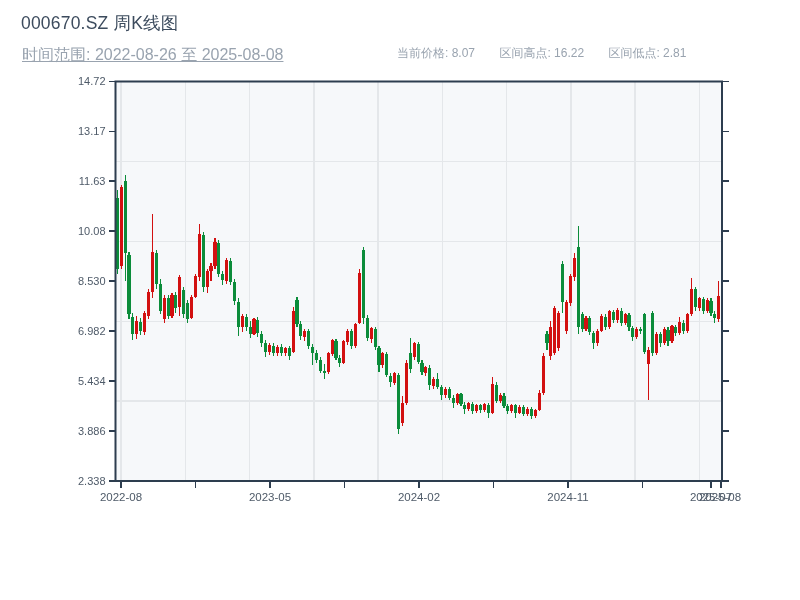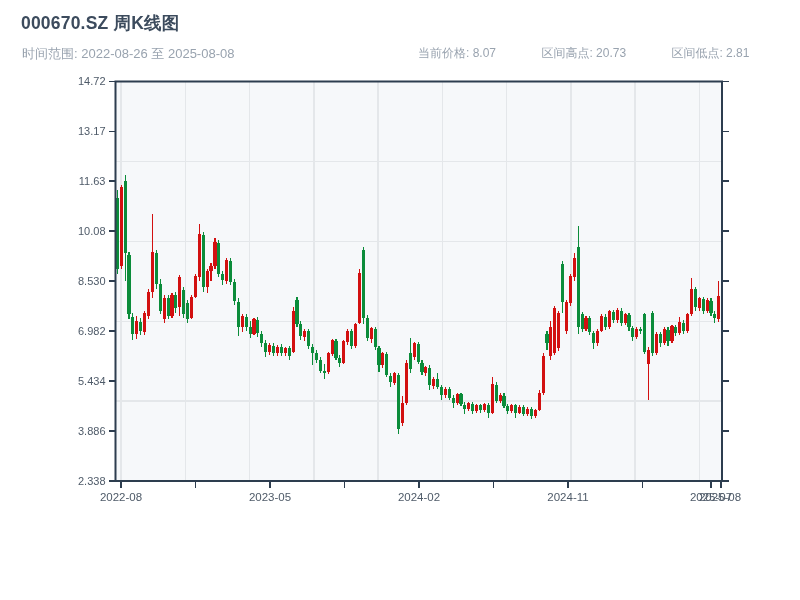--- a/index.html
+++ b/index.html
@@ -2,41 +2,41 @@
 <html><head>
 <meta charset="utf-8">
 <style>
   html,body{margin:0;padding:0;}
   body{
     width:800px;height:600px;background:#ffffff;position:relative;overflow:hidden;
     font-family:"Liberation Sans","DejaVu Sans",sans-serif;
   }
   .page-title{
     position:absolute;left:21px;top:11px;
-    font-size:17.5px;color:#3c4b5d;letter-spacing:.2px;font-weight:bold;
+    font-size:17.5px;color:#3c4b5d;letter-spacing:.2px;
   }
   .subtitle{
     position:absolute;left:22px;top:45px;
-    font-size:13px;color:#99a3af;
+    font-size:16px;color:#99a3af;text-decoration:underline;
   }
   .stats{
     position:absolute;left:397px;top:45px;
     font-size:12px;color:#99a3af;white-space:nowrap;
   }
-  .stats .stat{margin-right:21px;margin-left:21px;}
+  .stats .stat{margin-right:21px;}
   #chart-svg{position:absolute;left:0;top:0;}
 </style>
 </head>
 <body>
 
 <div class="page-title">000670.SZ 周K线图</div>
 <div class="subtitle">时间范围: 2022-08-26 至 2025-08-08</div>
 <div class="stats">
   <span class="stat">当前价格: 8.07</span>
-  <span class="stat">区间高点: 20.73</span>
+  <span class="stat">区间高点: 16.22</span>
   <span class="stat">区间低点: 2.81</span>
 </div>
 
 <svg id="chart-svg" width="800" height="600">
     <rect x="115.5" y="81.5" width="606.5" height="399.5" fill="#f6f8fa"></rect>
     <g stroke="#e4e7ea" stroke-width="1.4" shape-rendering="crispEdges">
       <line x1="115.5" x2="722" y1="161.4" y2="161.4"></line>
       <line x1="115.5" x2="722" y1="241.3" y2="241.3"></line>
       <line x1="115.5" x2="722" y1="321.2" y2="321.2"></line>
       <line x1="115.5" x2="722" y1="401.1" y2="401.1"></line>

